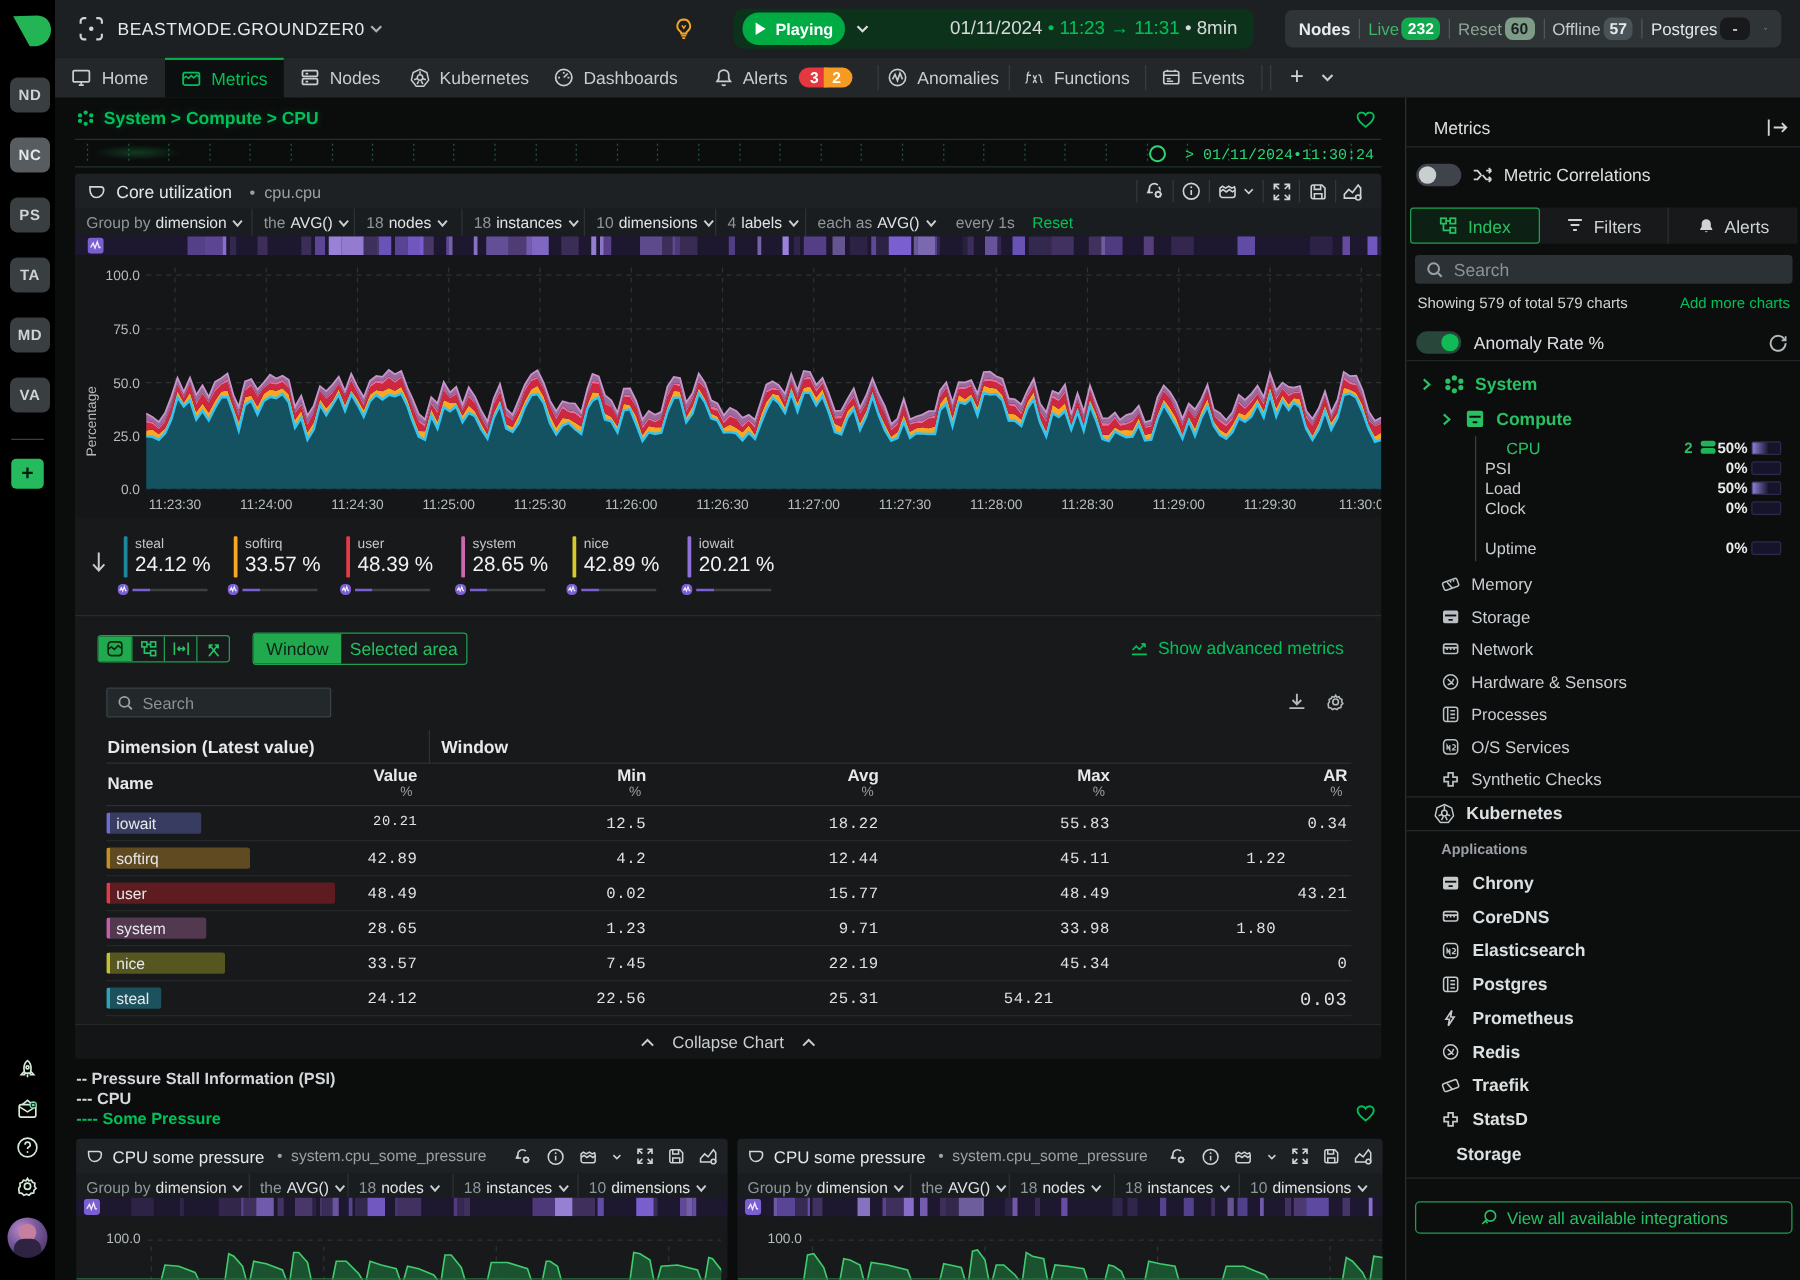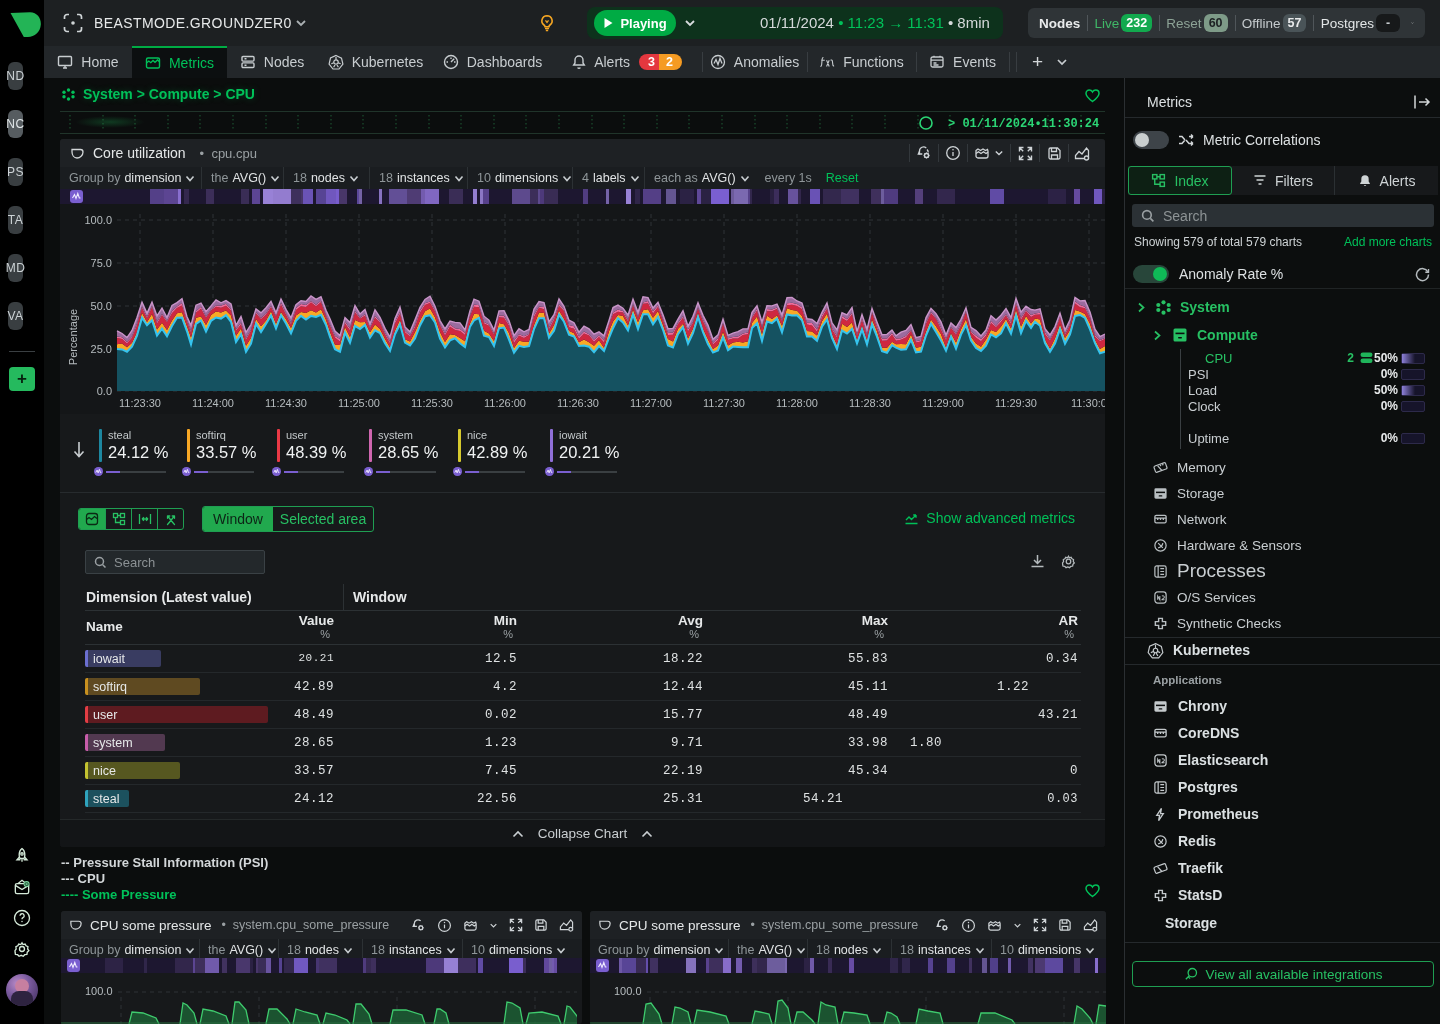--- a/index.html
+++ b/index.html
@@ -2,21 +2,21 @@
 <html><head>
 <meta charset="utf-8">
 <style>
 * { margin:0; padding:0; box-sizing:border-box; }
 html,body { width:1440px; height:1024px; overflow:hidden; background:#0b0d0d; font-family:"Liberation Sans", sans-serif; }
 .abs { position:absolute; }
 #stage { position:relative; width:1440px; height:1024px; background:#0b0d0d; color:#d9dedf; }
 
 
 #leftrail { left:0; top:0; width:44px; height:1024px; background:#000; z-index:30; }
-.av { position:absolute; left:8px; width:15px; height:28px; border-radius:6px; background:#393e41; color:#cdd3d6; font-size:12px; font-weight:normal; display:flex; align-items:center; justify-content:center; letter-spacing:.5px; }
+.av { position:absolute; left:8px; width:32px; height:28px; border-radius:6px; background:#393e41; color:#cdd3d6; font-size:12px; font-weight:bold; display:flex; align-items:center; justify-content:center; letter-spacing:.5px; }
 .railline { position:absolute; left:9px; width:26px; height:1px; background:#3a3f42; }
 #plusbtn { position:absolute; left:9px; top:367px; width:26px; height:24px; border-radius:4px; background:#25ba5e; color:#06220f; display:flex; align-items:center; justify-content:center; font-size:17px; font-weight:bold; }
 .railico { position:absolute; left:12px; width:20px; height:20px; color:#d5ead9; }
 
 
 #hdr { left:44px; top:0; width:1396px; height:46px; background:#1d2022; z-index:20; }
 #hdrname { position:absolute; left:50px; top:15px; font-size:14px; color:#e7e9ea; letter-spacing:.4px; }
 #greenband { position:absolute; left:543px; top:7px; width:416px; height:32px; background:#0d321c; border-radius:8px; }
 #playpill { position:absolute; left:550px; top:10px; width:82px; height:26px; border-radius:13px; background:#00ab44; color:#fff; font-size:13px; font-weight:bold; display:flex; align-items:center; justify-content:center; gap:6px; }
 #dateline { position:absolute; left:716px; top:14px; font-size:15px; color:#d5d9da; white-space:nowrap; }
@@ -219,21 +219,21 @@
           <line x1="858" y1="3" x2="858" y2="18" stroke="#1f5c36" stroke-width="1" stroke-dasharray="1.5,2.5"></line>
           <line x1="890" y1="3" x2="890" y2="18" stroke="#1f5c36" stroke-width="1" stroke-dasharray="1.5,2.5"></line>
           <line x1="923" y1="3" x2="923" y2="18" stroke="#1f5c36" stroke-width="1" stroke-dasharray="1.5,2.5"></line>
           <line x1="955" y1="3" x2="955" y2="18" stroke="#1f5c36" stroke-width="1" stroke-dasharray="1.5,2.5"></line>
           <line x1="988" y1="3" x2="988" y2="18" stroke="#1f5c36" stroke-width="1" stroke-dasharray="1.5,2.5"></line>
           <line x1="1021" y1="3" x2="1021" y2="18" stroke="#1f5c36" stroke-width="1" stroke-dasharray="1.5,2.5"></line>
       </svg>
       <svg class="abs" style="left:858px;top:3px" width="16" height="16" viewBox="0 0 16 16">
           <circle cx="8" cy="8" r="6" fill="none" stroke="#2bd575" stroke-width="1.6"></circle>
         </svg>
-      <div class="abs" style="left:888px;top:5px;font-family:'Liberation Mono',monospace;font-size:12px;color:#2bd575;font-weight:bold">&gt; 01/11/2024•11:30:24</div>
+      <div class="abs" style="left:888px;top:5px;font-family:'Liberation Mono',monospace;font-size:12px;color:#2bd575;font-weight:normal">&gt; 01/11/2024•11:30:24</div>
       <div class="abs" style="left:15px;top:4px;width:70px;height:12px;background:radial-gradient(ellipse at center,rgba(27,164,80,.30),transparent 70%)"></div>
     </div>
 
     <div class="card" id="maincard" style="left:16px;top:61px;width:1045px;height:708px">
       <div class="chead">
         <svg width="15" height="15" viewBox="0 0 15 15" fill="none" stroke="#d2d6d8" stroke-width="1.3">
             <path d="M2 3.5h8.5c1.5 0 2.5 1 2.5 2.5 0 3.5-3 6-6 6S2 9.2 2 5.8z"></path>
           </svg>
         <span style="margin-left:8px">Core utilization</span>
         <span style="margin-left:14px;color:#9aa0a3;font-size:13px">•&nbsp;&nbsp;cpu.cpu</span>
@@ -613,39 +613,39 @@
             <span style="position:absolute;left:673px;top:7px;width:130px;text-align:right;font-family:'Liberation Mono',monospace;font-size:12.5px;color:#dfe2e3;letter-spacing:0.5px">48.49</span>
             <span style="position:absolute;left:863px;top:7px;width:130px;text-align:right;font-family:'Liberation Mono',monospace;font-size:12.5px;color:#dfe2e3;letter-spacing:0.5px">43.21</span>
           </div>
           <div class="abs" style="left:25px;top:179px;width:996px;height:28px;border-bottom:1px solid #24282b">
             <span style="position:absolute;left:0;top:5px;width:80px;height:17px;background:rgba(141,90,133,.50);border-left:3px solid #c75daa;border-radius:2px"></span>
             <span style="position:absolute;left:8px;top:7px;font-size:12.5px;color:#e6e8e9">system</span>
             <span style="position:absolute;left:119px;top:7px;width:130px;text-align:right;font-family:'Liberation Mono',monospace;font-size:12.5px;color:#dfe2e3;letter-spacing:0.5px">28.65</span>
             <span style="position:absolute;left:302px;top:7px;width:130px;text-align:right;font-family:'Liberation Mono',monospace;font-size:12.5px;color:#dfe2e3;letter-spacing:0.5px">1.23</span>
             <span style="position:absolute;left:488px;top:7px;width:130px;text-align:right;font-family:'Liberation Mono',monospace;font-size:12.5px;color:#dfe2e3;letter-spacing:0.5px">9.71</span>
             <span style="position:absolute;left:673px;top:7px;width:130px;text-align:right;font-family:'Liberation Mono',monospace;font-size:12.5px;color:#dfe2e3;letter-spacing:0.5px">33.98</span>
-            <span style="position:absolute;left:825px;top:7px;width:130px;text-align:left;font-family:'Liberation Mono',monospace;font-size:12.5px;color:#dfe2e3;letter-spacing:0.5px">1.80</span>
+            <span style="position:absolute;left:855px;top:7px;width:130px;text-align:center;font-family:'Liberation Mono',monospace;font-size:12.5px;color:#dfe2e3;letter-spacing:0.5px">1.80</span>
           </div>
           <div class="abs" style="left:25px;top:207px;width:996px;height:28px;border-bottom:1px solid #24282b">
             <span style="position:absolute;left:0;top:5px;width:95px;height:17px;background:rgba(138,138,37,.55);border-left:3px solid #c3c230;border-radius:2px"></span>
             <span style="position:absolute;left:8px;top:7px;font-size:12.5px;color:#e6e8e9">nice</span>
             <span style="position:absolute;left:119px;top:7px;width:130px;text-align:right;font-family:'Liberation Mono',monospace;font-size:12.5px;color:#dfe2e3;letter-spacing:0.5px">33.57</span>
             <span style="position:absolute;left:302px;top:7px;width:130px;text-align:right;font-family:'Liberation Mono',monospace;font-size:12.5px;color:#dfe2e3;letter-spacing:0.5px">7.45</span>
             <span style="position:absolute;left:488px;top:7px;width:130px;text-align:right;font-family:'Liberation Mono',monospace;font-size:12.5px;color:#dfe2e3;letter-spacing:0.5px">22.19</span>
             <span style="position:absolute;left:673px;top:7px;width:130px;text-align:right;font-family:'Liberation Mono',monospace;font-size:12.5px;color:#dfe2e3;letter-spacing:0.5px">45.34</span>
             <span style="position:absolute;left:863px;top:7px;width:130px;text-align:right;font-family:'Liberation Mono',monospace;font-size:12.5px;color:#dfe2e3;letter-spacing:0.5px">0</span>
           </div>
           <div class="abs" style="left:25px;top:235px;width:996px;height:28px;border-bottom:1px solid #24282b">
             <span style="position:absolute;left:0;top:5px;width:44px;height:17px;background:rgba(31,106,122,.70);border-left:3px solid #2fa3bd;border-radius:2px"></span>
             <span style="position:absolute;left:8px;top:7px;font-size:12.5px;color:#e6e8e9">steal</span>
             <span style="position:absolute;left:119px;top:7px;width:130px;text-align:right;font-family:'Liberation Mono',monospace;font-size:12.5px;color:#dfe2e3;letter-spacing:0.5px">24.12</span>
             <span style="position:absolute;left:302px;top:7px;width:130px;text-align:right;font-family:'Liberation Mono',monospace;font-size:12.5px;color:#dfe2e3;letter-spacing:0.5px">22.56</span>
             <span style="position:absolute;left:488px;top:7px;width:130px;text-align:right;font-family:'Liberation Mono',monospace;font-size:12.5px;color:#dfe2e3;letter-spacing:0.5px">25.31</span>
             <span style="position:absolute;left:673px;top:7px;width:130px;text-align:center;font-family:Liberation Mono, monospace;font-size:12.5px;color:#dfe2e3;letter-spacing:0.5px">54.21</span>
-            <span style="position:absolute;left:863px;top:7px;width:130px;text-align:right;font-family:'Liberation Mono',monospace;font-size:12px;color:#dfe2e3;letter-spacing:0.5px">0.03</span>
+            <span style="position:absolute;left:863px;top:7px;width:130px;text-align:right;font-family:'Liberation Mono',monospace;font-size:15px;color:#dfe2e3;letter-spacing:0.5px">0.03</span>
           </div>
       </div>
 
       <div class="abs" style="left:0;top:680px;width:1045px;height:28px;background:#131517;border-top:1px solid #242829;border-radius:0 0 3px 3px;display:flex;align-items:center;justify-content:center;gap:14px;font-size:13.5px;color:#c9ced1">
         <svg width="12" height="8" viewBox="0 0 12 8" fill="none" stroke="#c9ced1" stroke-width="1.6">
             <path d="M1.5 6.5L6 2l4.5 4.5"></path>
           </svg>
         Collapse Chart
         <svg width="12" height="8" viewBox="0 0 12 8" fill="none" stroke="#c9ced1" stroke-width="1.6">
             <path d="M1.5 6.5L6 2l4.5 4.5"></path>
@@ -1040,21 +1040,21 @@
         </svg>Storage</div>
     <div class="approw" style="top:431px;font-weight:normal;color:#c9ced1;font-size:13.5px;gap:9px">
       <svg class="sico" viewBox="0 0 16 16" fill="none" stroke="#b9bfc2" stroke-width="1.4">
           <path d="M2 6.5h12v3.5a1.5 1.5 0 0 1-1.5 1.5h-9A1.5 1.5 0 0 1 2 10zM2 6.5V5a1.5 1.5 0 0 1 1.5-1.5h9A1.5 1.5 0 0 1 14 5v1.5M5 6.5v2M8 6.5v2M11 6.5v2"></path>
         </svg>Network</div>
     <div class="approw" style="top:457px;font-weight:normal;color:#c9ced1;font-size:13.5px;gap:9px">
       <svg class="sico" viewBox="0 0 16 16" fill="none" stroke="#b9bfc2" stroke-width="1.3">
           <circle cx="8" cy="8" r="6"></circle>
           <path d="M5.5 10.5c2.5-.5 4.5-2.5 5-5M5.5 5.5l5 5"></path>
         </svg>Hardware &amp; Sensors</div>
-    <div class="approw" style="top:483px;font-weight:normal;color:#c9ced1;font-size:19px;gap:9px">
+    <div class="approw" style="top:483px;font-weight:normal;color:#c9ced1;font-size:13px;gap:9px">
       <svg class="sico" viewBox="0 0 16 16" fill="none" stroke="#b9bfc2" stroke-width="1.3">
           <rect x="2" y="2" width="12" height="12" rx="2"></rect>
           <path d="M5.5 2v12M7.8 5h4M7.8 8h4M7.8 11h4"></path>
         </svg>Processes</div>
     <div class="approw" style="top:509px;font-weight:normal;color:#c9ced1;font-size:13.5px;gap:9px">
       <svg class="sico" viewBox="0 0 16 16" fill="none" stroke="#b9bfc2" stroke-width="1.3">
           <rect x="2" y="2" width="12" height="12" rx="3"></rect>
           <path d="M5 10.5v-4l2.3 4v-4M9.5 6.5a1.6 1.6 0 0 1 2.6 1.2c0 1.7-2.6 1.3-2.6 2.8h2.8" stroke-width="1.1"></path>
         </svg>O/S Services</div>
     <div class="approw" style="top:535px;font-weight:normal;color:#c9ced1;font-size:13.5px;gap:9px">

